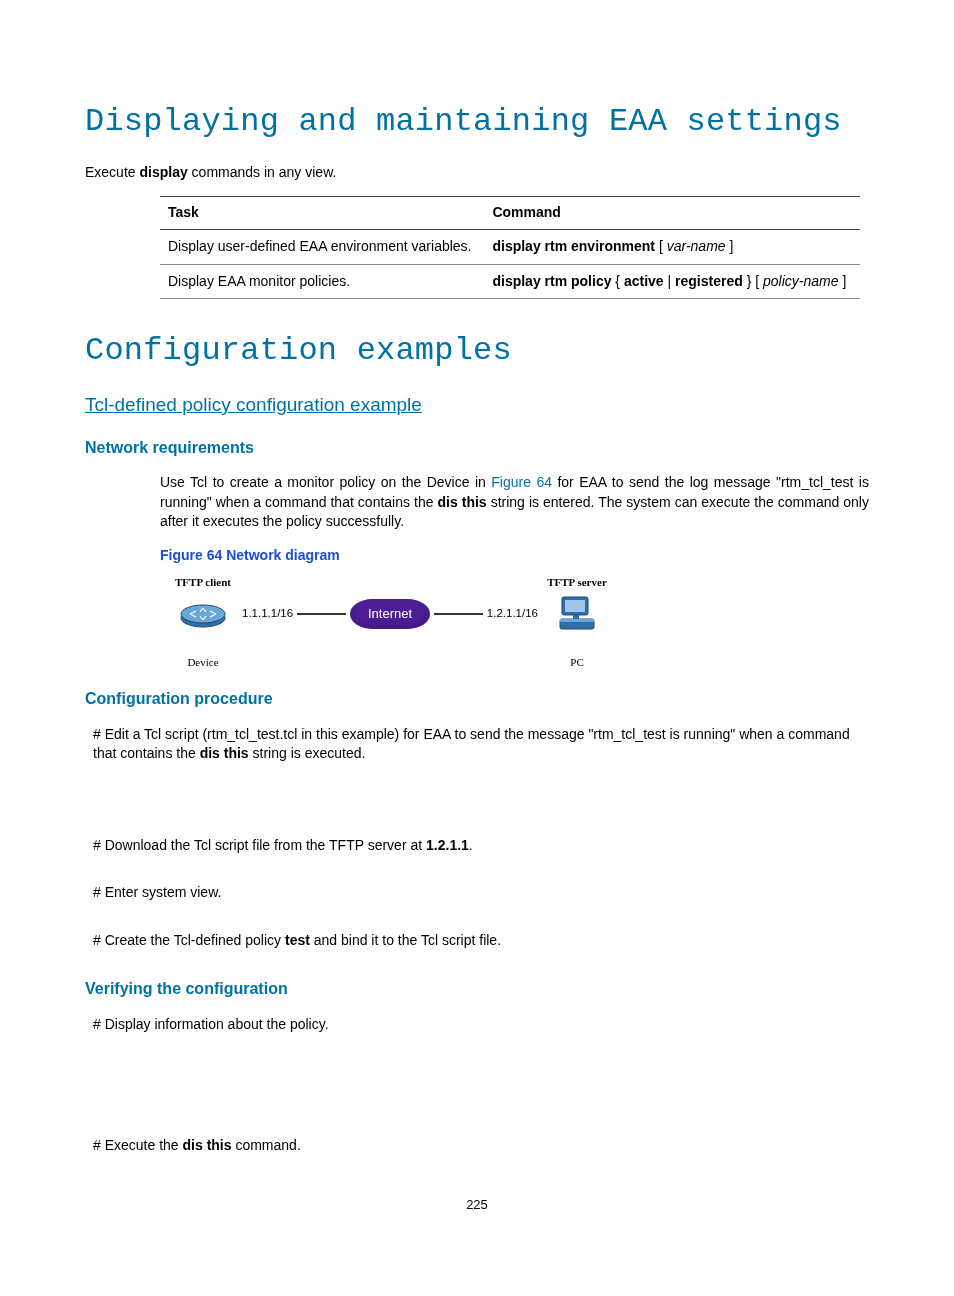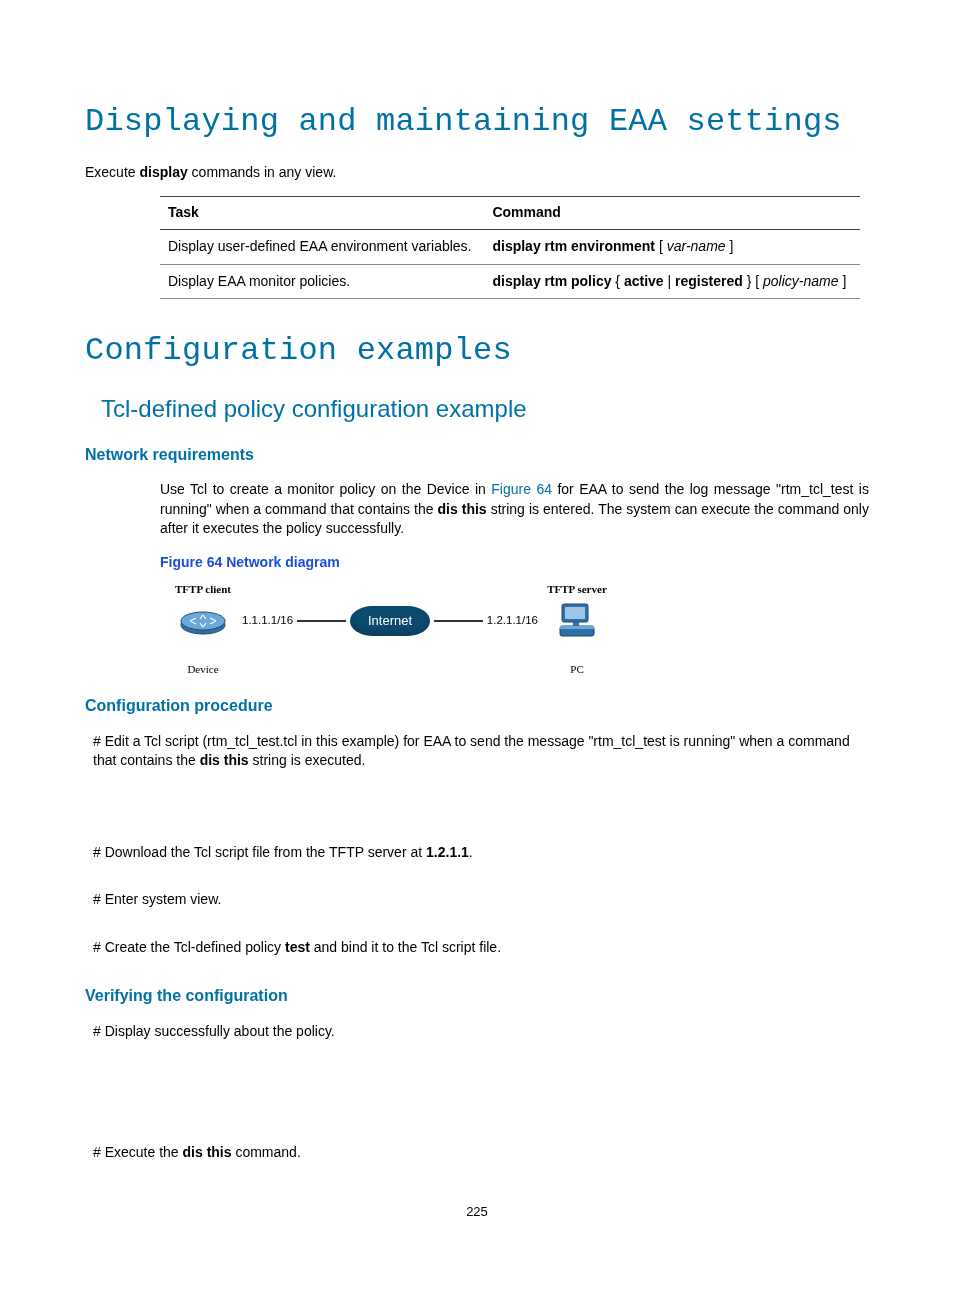--- a/index.html
+++ b/index.html
@@ -20,22 +20,23 @@
     font-weight: 400;
     color: #0071a5;
     font-size: 32px;
     margin: 0 0 18px 0;
     letter-spacing: 0.2px;
   }
   h2 {
     font-family: "Trebuchet MS", "Segoe UI", Arial, sans-serif;
     font-weight: 400;
     color: #0071a5;
-    font-size: 24px;
-    margin: 14px 0 10px 16px;
+    font-size: 19px;
+    margin: 14px 0 10px 0;
+    text-decoration: underline;
   }
   h3 {
     font-family: "Trebuchet MS", "Segoe UI", Arial, sans-serif;
     font-weight: 700;
     color: #0071a5;
     font-size: 16px;
     margin: 18px 0 8px 0;
   }
   .indented {
     margin-left: 75px;
@@ -104,21 +105,21 @@
   }
   .link-line {
     flex: 1;
     height: 2px;
     background: #333;
     margin: 0 4px;
   }
   .router-svg { width: 50px; height: 32px; }
   .pc-svg { width: 42px; height: 42px; }
   .cloud {
-    background: #0c4a6e;
+    background: #4c1d95;
     color: #fff;
     font-size: 13px;
     padding: 6px 18px;
     border-radius: 50% / 90%;
     box-shadow: inset 0 -4px 6px rgba(0,0,0,0.15);
     white-space: nowrap;
   }
   .ip-wrap-left { display:flex; flex-direction:column; align-items:flex-end; }
   .ip-wrap-right { display:flex; flex-direction:column; align-items:flex-end; }
 
@@ -242,21 +243,21 @@
   </p>
 
   <p class="indented step"># Enter system view.</p>
 
   <p class="indented step">
     <span># Create the Tcl-defined policy </span><span class="bold">test</span><span> and bind it to the Tcl script file.</span>
   </p>
 
   <h3>Verifying the configuration</h3>
 
-  <p class="indented step"># Display successfully about the policy.</p>
+  <p class="indented step"># Display information about the policy.</p>
 
   <div style="height:60px"></div>
 
   <p class="indented step tight">
     <span># Execute the </span><span class="bold">dis this</span><span> command.</span>
   </p>
 
   <div class="page-number">225</div>
 
 </div>

